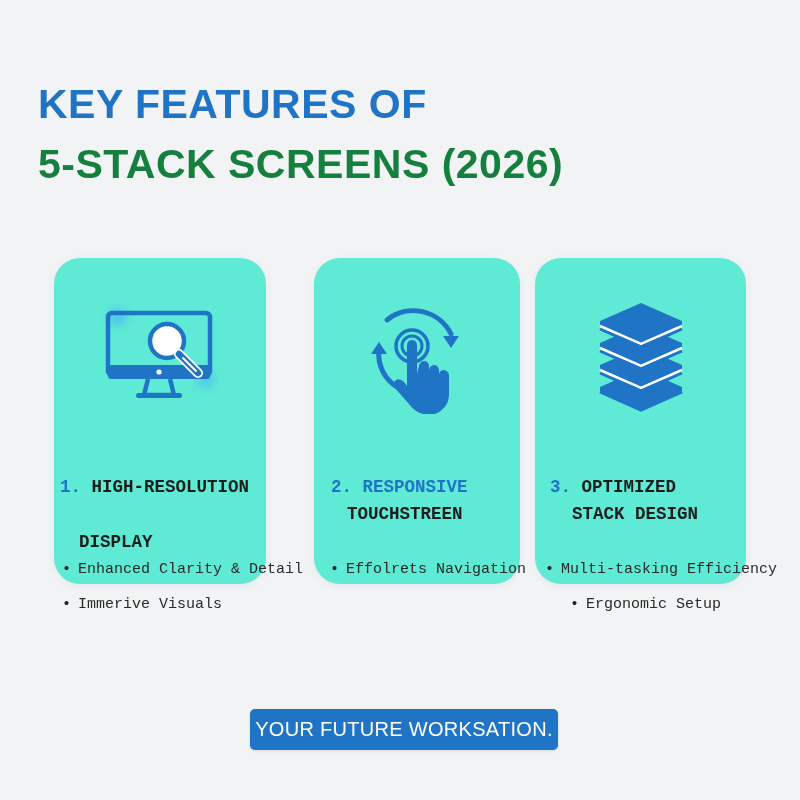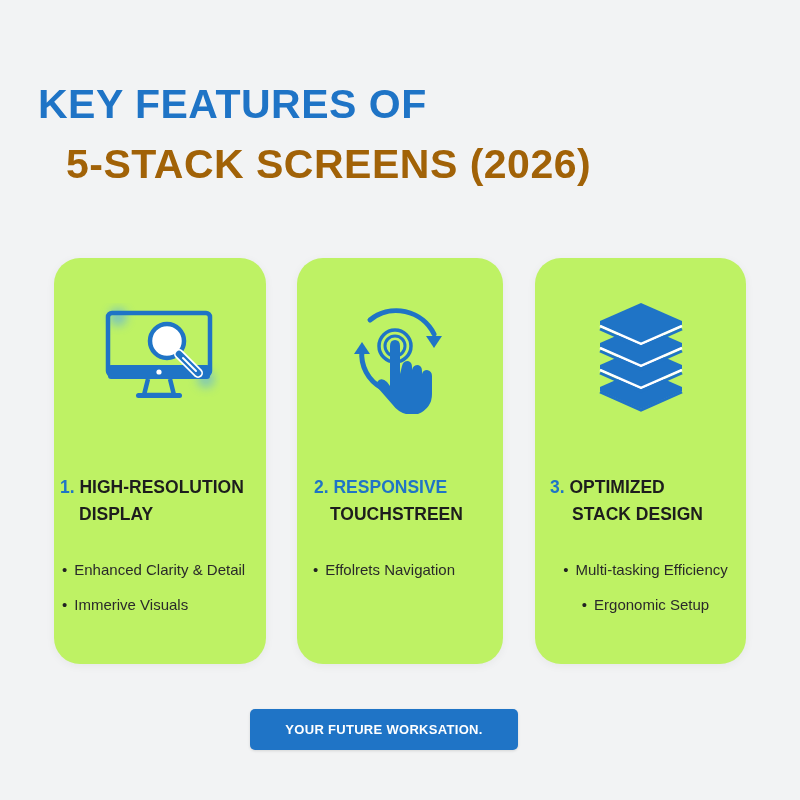--- a/index.html
+++ b/index.html
@@ -7,57 +7,58 @@
     width: 800px; height: 800px; overflow: hidden;
     background: #f2f3f4;
     font-family: "Liberation Sans", "DejaVu Sans", sans-serif;
     position: relative;
   }
   .title {
     position: absolute; left: 38px; top: 78px;
     font-weight: 700; letter-spacing: 0.5px;
   }
   .title-line1 { color: #1f74c6; font-size: 41px; line-height: 52px; display: block; }
-  .title-line2 { color: #a16207; font-size: 41px; line-height: 52px; display: block; margin-top: 8px; margin-left: 28px; }
+  .title-line2 { color: #15803d; font-size: 41px; line-height: 52px; display: block; margin-top: 8px; }
 
   .card {
-    position: absolute; top: 258px; height: 406px;
-    background: #bef264; border-radius: 26px;
+    position: absolute; top: 258px; height: 326px;
+    background: #5eead4; border-radius: 26px;
     box-shadow: 0 2px 10px rgba(0,0,0,0.05);
+    font-family: Liberation Mono, monospace;
   }
   .card-1 { left: 54px; width: 212px; }
-  .card-2 { left: 297px; width: 206px; }
+  .card-2 { left: 314px; width: 206px; }
   .card-3 { left: 535px; width: 211px; }
 
   .icon-wrap { position: absolute; left: 0; right: 0; top: 40px; height: 120px; display: flex; justify-content: center; align-items: center; }
 
   .heading {
     position: absolute; top: 216px; left: 0; right: 0;
     font-weight: 700; font-size: 17.5px; line-height: 27px; color: #1d1d1d;
   }
   .heading .num { color: #1f74c6; }
   .heading .line2 { display: block; }
   .card-1 .heading { padding-left: 6px; }
-  .card-1 .heading .line2 { padding-left: 19px; }
+  .card-1 .heading .line2 { padding-left: 19px; margin-top: 28px; }
   .card-2 .heading { padding-left: 17px; }
   .card-2 .heading .line2 { padding-left: 16px; }
   .card-3 .heading { padding-left: 15px; }
   .card-3 .heading .line2 { padding-left: 22px; }
 
   .bullets { position: absolute; top: 302px; left: 0; right: 0; margin: 0; padding: 0; list-style: none; }
   .bullets li { font-size: 15px; color: #2a2a2a; line-height: 20px; margin-bottom: 15px; white-space: nowrap; }
   .bullets li::before { content: "\2022"; margin-right: 7px; color: #222; }
   .card-1 .bullets { left: 8px; }
   .card-2 .bullets { left: 16px; }
   .card-3 .bullets { left: 10px; text-align: center; }
 
   .cta {
-    position: absolute; left: 250px; top: 709px; width: 268px; height: 41px;
+    position: absolute; left: 250px; top: 709px; width: 308px; height: 41px;
     background: #1f74c6; border-radius: 5px; color: #ffffff;
-    font-weight: 700; font-size: 13px; letter-spacing: 0.3px;
+    font-weight: 400; font-size: 20px; letter-spacing: 0.3px;
     display: flex; align-items: center; justify-content: center;
     box-shadow: 0 1px 3px rgba(0,0,0,0.12);
   }
 </style>
 </head>
 <body>
 
 <div class="title">
   <span class="title-line1">KEY FEATURES OF</span>
   <span class="title-line2">5-STACK SCREENS (2026)</span>

